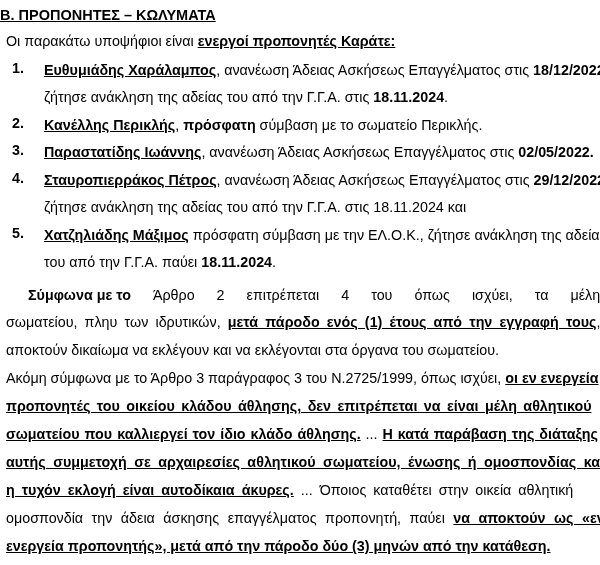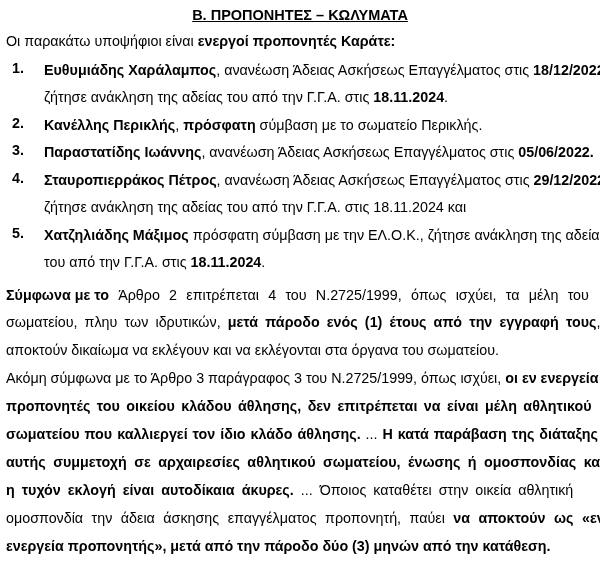--- a/index.html
+++ b/index.html
@@ -4,27 +4,27 @@
 <style>
   html, body { margin: 0; padding: 0; background: #ffffff; }
   body {
     width: 600px; height: 565px; overflow: hidden;
     font-family: "Liberation Sans", "DejaVu Sans", sans-serif;
     color: #000;
     font-size: 14.3px;
   }
   .page { position: relative; width: 600px; height: 565px; }
   .line { position: absolute; left: 0; white-space: nowrap; line-height: 20px; }
-  .title { left: 0; width: 600px; text-align: center; top: 5px; font-weight: bold; text-decoration: underline; font-size: 14.5px; }
+  .title { left: 0; width: 600px; text-align: left; top: 5px; font-weight: bold; text-decoration: underline; font-size: 14.5px; }
   .b { font-weight: bold; }
-  .bu { font-weight: bold; }
+  .bu { font-weight: bold; text-decoration: underline; }
   .num { position: absolute; left: 12px; font-weight: bold; }
   .ind { left: 44px; }
   .just { display: flex; justify-content: space-between; width: 583px; left: 6px; }
-  .just span { white-space: pre; }
+  .just span { white-space: pre; margin-left: 22px; }
 </style>
 </head>
 <body>
 
 <div class="page">
 
   <div class="line title">Β. ΠΡΟΠΟΝΗΤΕΣ – ΚΩΛΥΜΑΤΑ</div>
 
   <div class="line" style="top:31px; left:6px;">
     <span>Οι παρακάτω υποψήφιοι είναι </span><span class="bu">ενεργοί προπονητές Καράτε:</span>
@@ -38,47 +38,46 @@
     <span>ζήτησε ανάκληση της αδείας του από την Γ.Γ.Α. στις </span><span class="b">18.11.2024</span><span>.</span>
   </div>
 
   <div class="num" style="top:115px;">2.</div>
   <div class="line ind" style="top:115px;">
     <span class="bu">Κανέλλης Περικλής</span><span>, </span><span class="b">πρόσφατη</span><span> σύμβαση με το σωματείο Περικλής.</span>
   </div>
 
   <div class="num" style="top:142px;">3.</div>
   <div class="line ind" style="top:142px;">
-    <span class="bu">Παραστατίδης Ιωάννης</span><span>, ανανέωση Άδειας Ασκήσεως Επαγγέλματος στις </span><span class="b">05/06/2022.</span>
+    <span class="bu">Παραστατίδης Ιωάννης</span><span>, ανανέωση Άδειας Ασκήσεως Επαγγέλματος στις </span><span class="b">02/05/2022.</span>
   </div>
 
   <div class="num" style="top:170px;">4.</div>
   <div class="line ind" style="top:170px;">
     <span class="bu">Σταυροπιερράκος Πέτρος</span><span>, ανανέωση Άδειας Ασκήσεως Επαγγέλματος στις </span><span class="b">29/12/2022</span>
   </div>
   <div class="line ind" style="top:197px;">
     <span>ζήτησε ανάκληση της αδείας του από την Γ.Γ.Α. στις 18.11.2024 και</span>
   </div>
 
   <div class="num" style="top:225px;">5.</div>
   <div class="line ind" style="top:225px;">
     <span class="bu">Χατζηλιάδης Μάξιμος</span><span> πρόσφατη σύμβαση με την ΕΛ.Ο.Κ., ζήτησε ανάκληση της αδείας</span>
   </div>
   <div class="line ind" style="top:252px;">
-    <span>του από την Γ.Γ.Α. στις </span><span class="b">18.11.2024</span><span>.</span>
+    <span>του από την Γ.Γ.Α. παύει </span><span class="b">18.11.2024</span><span>.</span>
   </div>
 
   <div class="line just" style="top:285px;">
     <span class="b">Σύμφωνα με το</span>
     <span>Άρθρο</span>
     <span>2</span>
     <span>επιτρέπεται</span>
     <span>4</span>
     <span>του</span>
-    <span>Ν.2725/1999,</span>
     <span>όπως</span>
     <span>ισχύει,</span>
     <span>τα</span>
     <span>μέλη</span>
     <span>του</span>
   </div>
   <div class="line" style="top:312px; left:6px; word-spacing:3.2px;">
     <span>σωματείου, πληυ των ιδρυτικών, </span><span class="bu">μετά πάροδο ενός (1) έτους από την εγγραφή τους</span><span>,</span>
   </div>
   <div class="line" style="top:340px; left:6px;">αποκτούν δικαίωμα να εκλέγουν και να εκλέγονται στα  όργανα του σωματείου.</div>

